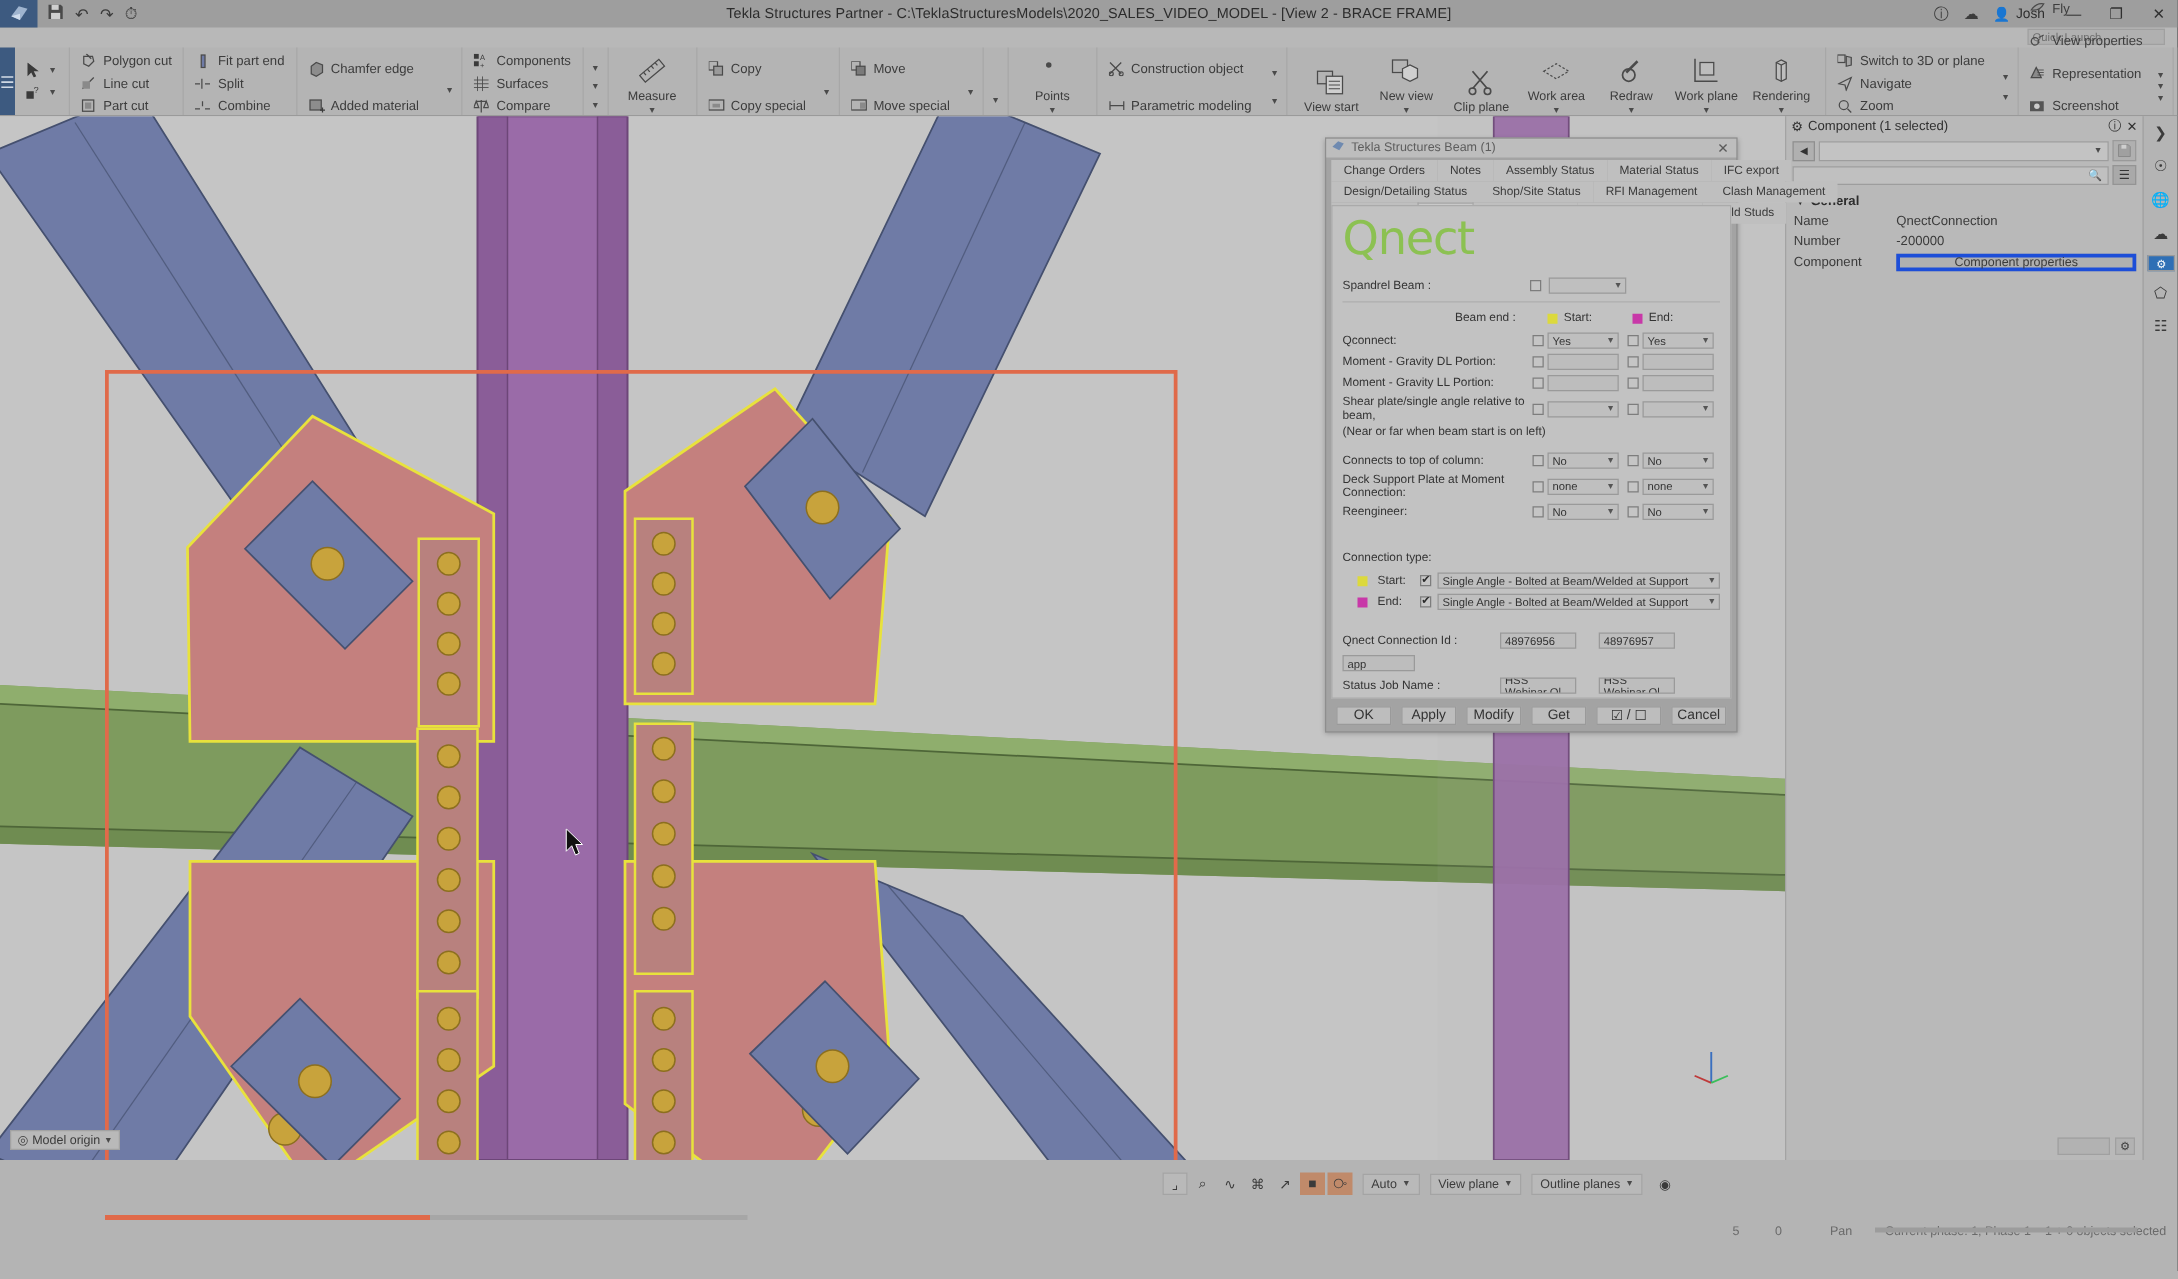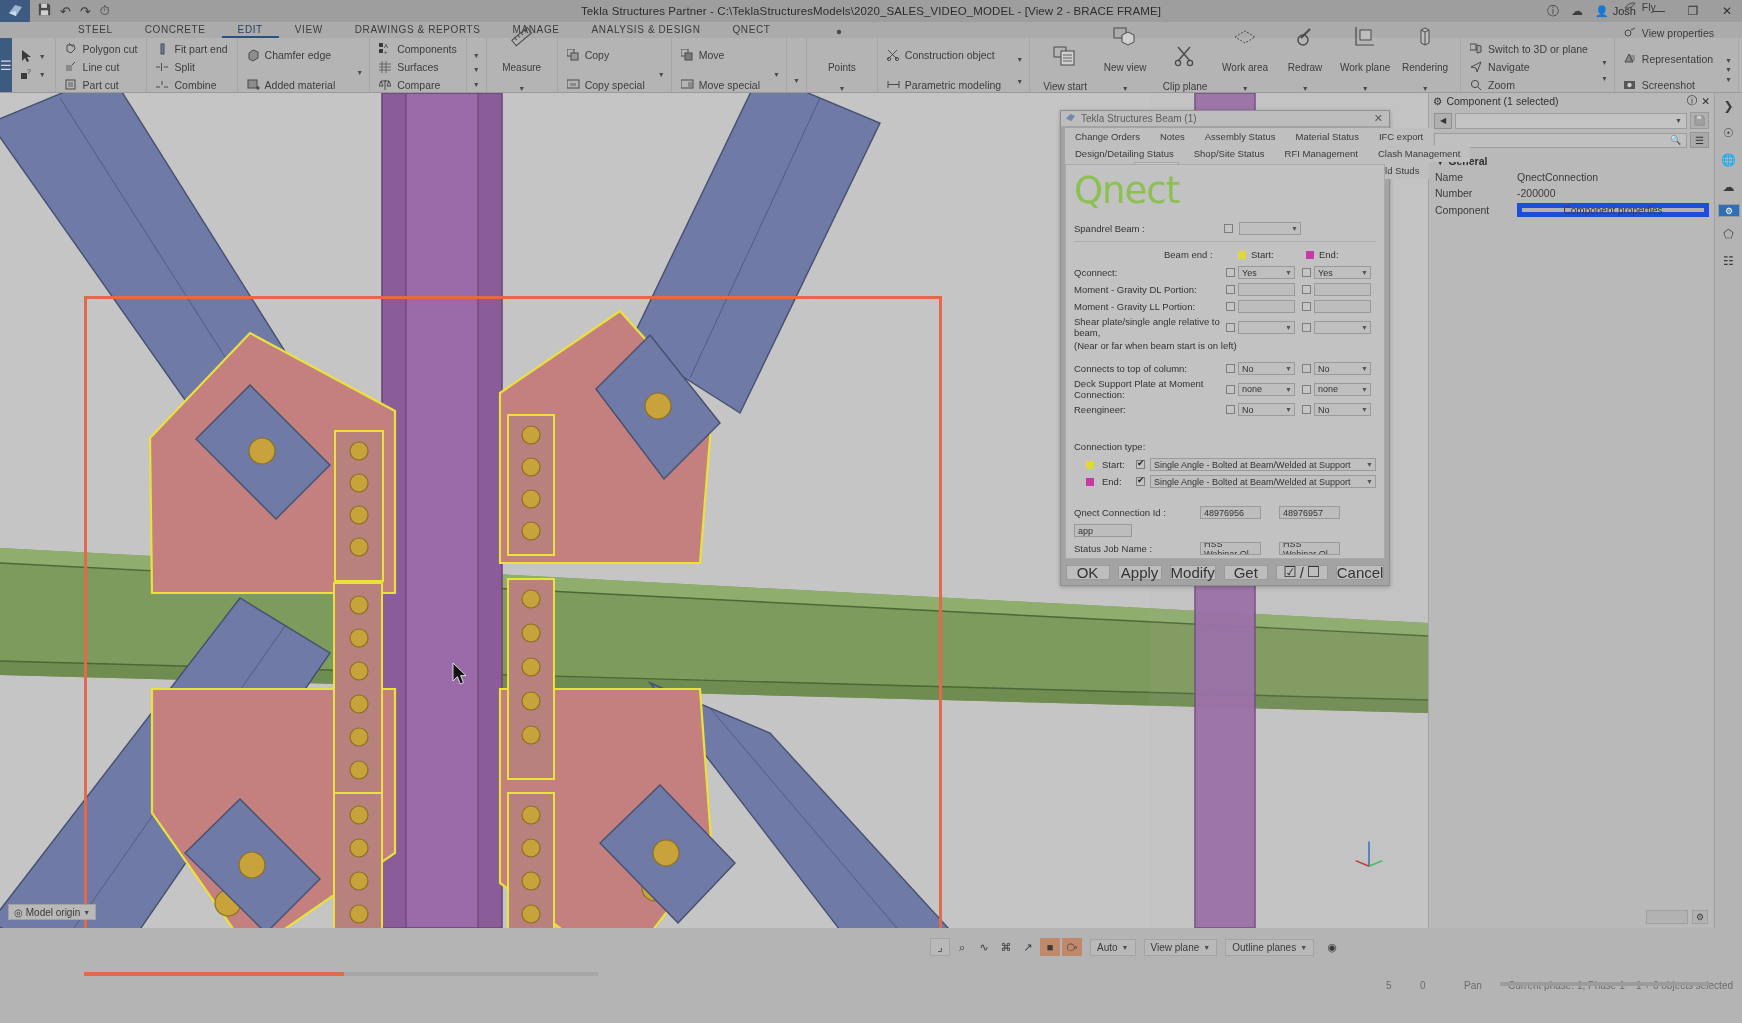--- a/index.html
+++ b/index.html
@@ -66,21 +66,21 @@
   .rgroup { display:flex; align-items:center; padding:0 6px; position:relative; }
   .rgroup + .rgroup { border-left:1px solid #a7a7a7;align-items:flex-end; }
   .rcol { display:flex; flex-direction:column; justify-content:center; gap:4px; }
   .ritem {
     display:flex; align-items:center; gap:5px; font-size:10.5px; color:#3c3c3c;
     white-space:nowrap; height:14px; padding:0 3px;
   }
   .ritem .gi { width:13px; height:13px; display:inline-block; position:relative; flex:none; }
   .big {
     display:flex; flex-direction:column; align-items:center; justify-content:center;
-    width:58px; gap:12px; padding:0 2px;
+    width:58px; gap:2px; padding:0 2px;
   }
   .big .gi { width:26px; height:26px; }
   .big .lbl { font-size:10px; color:#3c3c3c; text-align:center; line-height:11px; }
   .caret { font-size:7px; color:#4a4a4a; }
   .arrowcol { display:flex; flex-direction:column; justify-content:space-around; height:44px; }
 
   
   .proppanel {
     position:absolute; right:28px; top:93px; width:286px; bottom:95px;
     background:#b9b9b9; border-left:1px solid #a3a3a3;
@@ -112,21 +112,21 @@
   }
   .pp-menubtn {
     width:19px; height:16px; background:#a9a9a9; border:1px solid #949494;
     display:flex; align-items:center; justify-content:center; font-size:10px; color:#333;
   }
   .pp-section { padding:7px 5px 2px 6px; font-size:10.5px; font-weight:bold; color:#2d2d2d; }
   .pp-field { display:flex; align-items:center; padding:2px 5px 2px 6px; font-size:10.5px;}
   .pp-label { width:82px; color:#3b3b3b; }
   .pp-value { color:#3b3b3b; }
   .pp-btnwide {
-    flex:1; height:14px; background:#b0b0b0; border:5px solid #1d4ed8;
+    flex:1; height:14px; background:#b0b0b0; border:3px solid #1d4ed8;
     display:flex; align-items:center; justify-content:center; font-size:10px; color:#3b3b3b;
   }
   .pp-foot { position:absolute; left:0; right:0; bottom:4px; display:flex; gap:4px; padding:0 6px; align-items:center;}
   .pp-foot .fbtn { width:42px; height:14px; background:#b2b2b2; border:1px solid #a0a0a0; }
   .pp-foot .fbtn2 { width:16px; height:14px; background:#b2b2b2; border:1px solid #a0a0a0;
      display:flex; align-items:center; justify-content:center; font-size:9px;}
 
   
   .rail {
     position:absolute; right:0; top:93px; width:28px; bottom:95px;
@@ -226,21 +226,21 @@
     display:flex; align-items:center; padding:0 3px; color:#333; overflow:hidden;
   }
   .swatch { width:8px; height:8px; display:inline-block; flex:none; }
   .hr { height:1px; background:#aeaeae; margin:5px 0; }
   .dlg-foot {
     position:absolute; left:0; right:0; bottom:3px; height:20px;
     display:flex; align-items:center; justify-content:center; gap:8px;
   }
   .dbtn {
     min-width:44px; height:15px; background:#bdbdbd; border:1px solid #9a9a9a;
-    font-size:15px; color:#333; display:flex; align-items:center; justify-content:center;
+    font-size:11px; color:#333; display:flex; align-items:center; justify-content:center;
   }
   .dbtn.wide { min-width:52px; gap:3px; }
 </style>
 </head>
 <body>
 
 <div id="app">
 
   <div class="titlebar">
     <div class="tb-left">
@@ -271,31 +271,20 @@
         <span>👤</span>
         <span>Josh</span>
       </span>
       <span class="wbtn">—</span>
       <span class="wbtn">❐</span>
       <span class="wbtn">✕</span>
     </div>
   </div>
   <div class="quicklaunch">Quick Launch</div>
 
-  <div class="ribbon-tabs">
-    <div class="spacer"></div>
-    <div class="rtab">STEEL</div>
-    <div class="rtab">CONCRETE</div>
-    <div class="rtab active">EDIT</div>
-    <div class="rtab">VIEW</div>
-    <div class="rtab">DRAWINGS &amp; REPORTS</div>
-    <div class="rtab">MANAGE</div>
-    <div class="rtab">ANALYSIS &amp; DESIGN</div>
-    <div class="rtab">QNECT</div>
-  </div>
 
   <div class="ribbon">
     <div class="hamburger">☰</div>
 
     <div class="rgroup">
       <div class="rcol">
         <div class="ritem">
           <span class="gi">
             <svg width="11" height="12" viewBox="0 0 11 12">
                 <path d="M1 0 L1 11 L4 8 L6 12 L8 11 L6 7 L10 7 Z" fill="#3a3a3a"></path>

